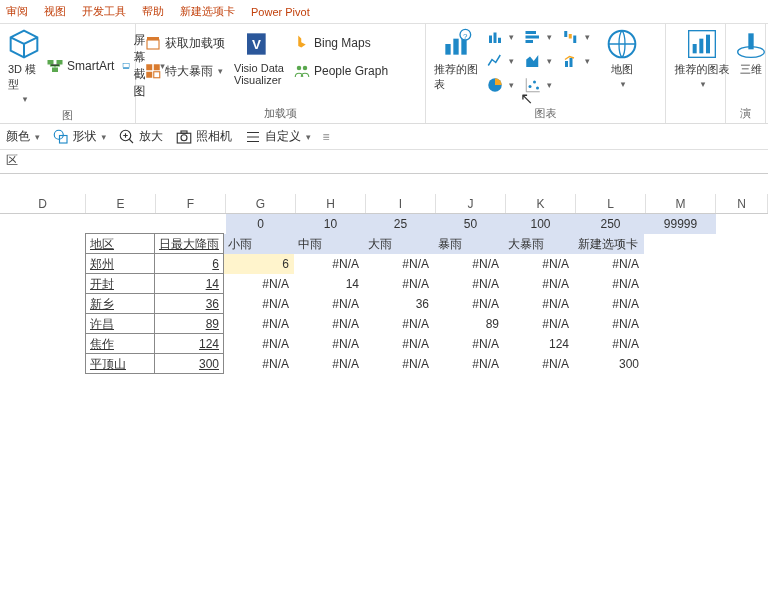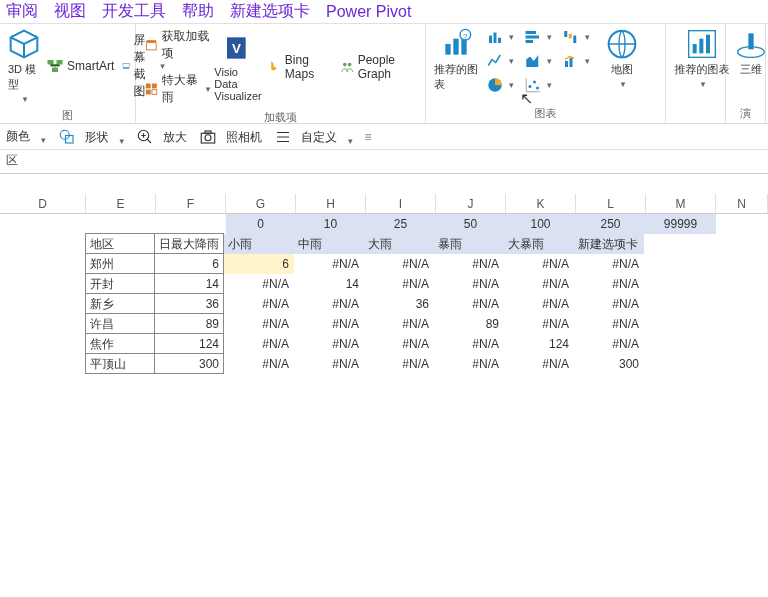--- a/index.html
+++ b/index.html
@@ -1,44 +1,44 @@
 <!DOCTYPE html>
 <html><head>
 <meta charset="utf-8">
 <style>
 * { margin: 0; padding: 0; box-sizing: border-box; font-family: "Microsoft YaHei", Arial, sans-serif; }
 body { background: #fff; font-size: 12px; color: #333; overflow: hidden; width: 768px; height: 597px; }
 
 .menubar { display: flex; align-items: center; height: 24px; padding: 0 6px; background: #fff; border-bottom: 1px solid #e0e0e0; gap: 16px; }
-.menubar span { font-size: 16px; color: #6d28d9; }
+.menubar span { font-size: 11px; color: #c2410c; }
 
 .ribbon { display: flex; height: 100px; background: #fff; border-bottom: 1px solid #dcdcdc; }
 .ribbon-group { display: flex; flex-direction: column; border-right: 1px solid #e0e0e0; padding: 4px 8px 2px 8px; }
 .ribbon-group-label { font-size: 11px; color: #666; text-align: center; margin-top: auto; }
 .ribbon-row { display: flex; align-items: center; gap: 6px; margin-bottom: 4px; }
 .ribbon-item { display: flex; align-items: center; gap: 3px; font-size: 12px; color: #333; cursor: pointer; }
 .ribbon-big { display: flex; flex-direction: column; align-items: center; gap: 2px; font-size: 11px; color: #333; width: 44px; cursor: pointer; }
 .ribbon-big .icon { width: 32px; height: 32px; }
 .icon { display: inline-flex; align-items: center; justify-content: center; width: 18px; height: 18px; }
 .icon svg { width: 100%; height: 100%; }
 .dd { font-size: 9px; color: #666; margin-left: 2px; }
 
 .toolbar { display: flex; align-items: center; height: 26px; padding: 0 6px; gap: 12px; border-bottom: 1px solid #e0e0e0; background: #fff; }
-.toolbar-item { display: flex; align-items: flex-end; gap: 9px; font-size: 12px; color: #333; cursor: pointer; }
+.toolbar-item { display: flex; align-items: center; gap: 3px; font-size: 12px; color: #333; cursor: pointer; }
 
 .formula-bar { height: 24px; border-bottom: 1px solid #ccc; background: #fff; padding: 2px 6px; font-size: 12px; color: #444; }
 
 .grid { position: relative; }
 .col-headers { display: flex; height: 20px; background: #fff; border-bottom: 1px solid #ccc; }
 .col-header { border-right: 1px solid #e0e0e0; text-align: center; font-size: 12px; color: #555; line-height: 20px; }
 .cell-row { display: flex; height: 20px; }
 .cell { border-right: 1px solid transparent; border-bottom: 1px solid transparent; font-size: 12px; line-height: 20px; padding: 0 4px; overflow: hidden; white-space: nowrap; }
 .cell.right { text-align: right; }
 .cell.center { text-align: center; }
-.cell.bordered { border: 1px solid #888; margin: -1px 0 0 -1px; }
+.cell.bordered { border: 1px solid #888; margin: -1px 0 0 -1px; text-decoration: underline; }
 .cell.hdr { background: #d9e1f2; }
 .cell.hl { background: #fff4cc; }
 
 .cursor-arrow { position: absolute; font-size: 16px; pointer-events: none; }
 
 .w-D { width: 86px; } .w-E { width: 70px; } .w-F { width: 70px; }
 .w-G { width: 70px; } .w-H { width: 70px; } .w-I { width: 70px; }
 .w-J { width: 70px; } .w-K { width: 70px; } .w-L { width: 70px; }
 .w-M { width: 70px; } .w-N { width: 52px; }
 </style>
@@ -122,21 +122,21 @@
       <div class="ribbon-big" style="width:60px;">
         <span class="icon">
             <svg viewBox="0 0 24 24">
               <rect x="3" y="4" width="14" height="16" fill="#2b579a"></rect>
               <text x="10" y="16" fill="#fff" font-size="10" text-anchor="middle" font-weight="bold">V</text>
             </svg>
           </span>
         <span style="white-space:pre-line;text-align:left;">Visio Data
 Visualizer</span>
       </div>
-      <div style="display:flex;flex-direction:row;gap:10px;">
+      <div style="display:flex;flex-direction:column;gap:10px;text-align:center;">
         <div class="ribbon-item">
           <span class="icon">
               <svg viewBox="0 0 24 24">
                 <path fill="#f5a623" d="M7 2v14l4 2 6-4-6-3V6z"></path>
               </svg>
             </span>
           <span>Bing Maps</span>
         </div>
         <div class="ribbon-item">
           <span class="icon">

